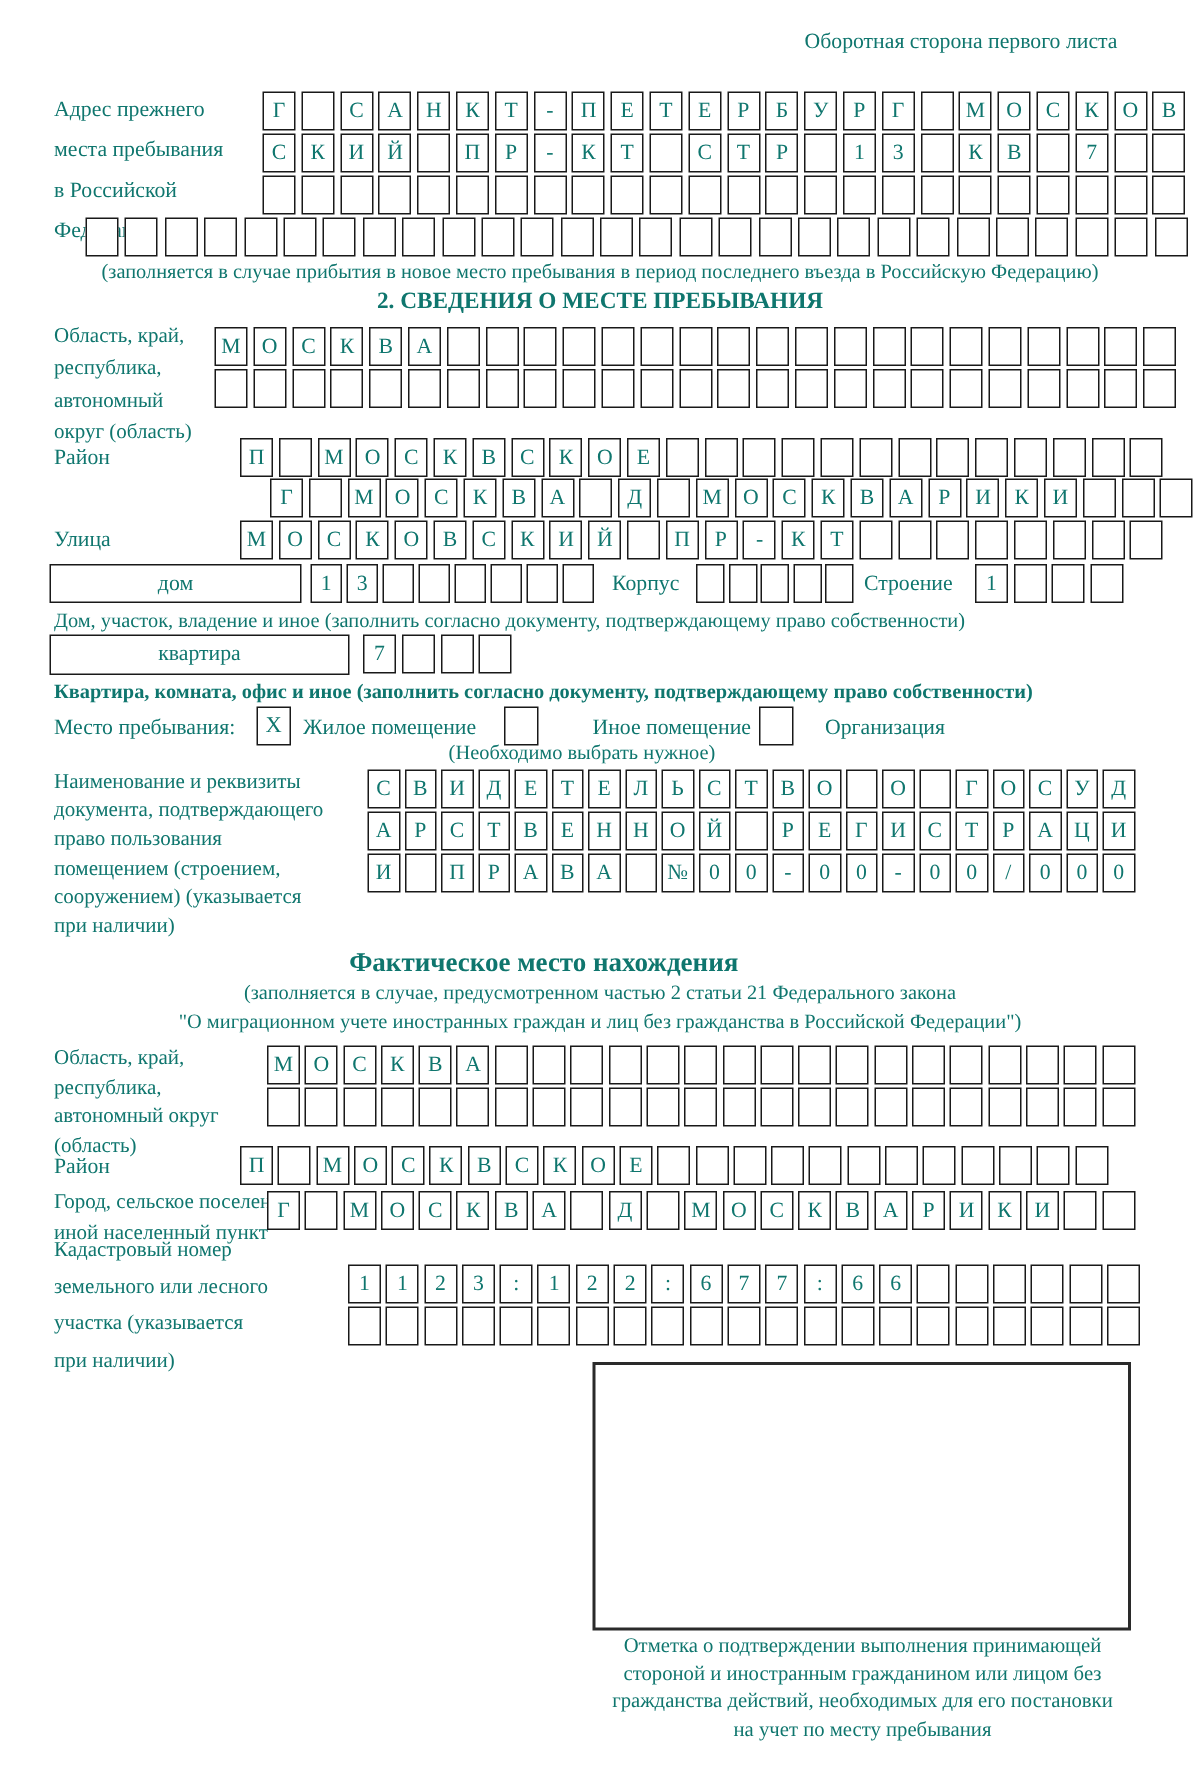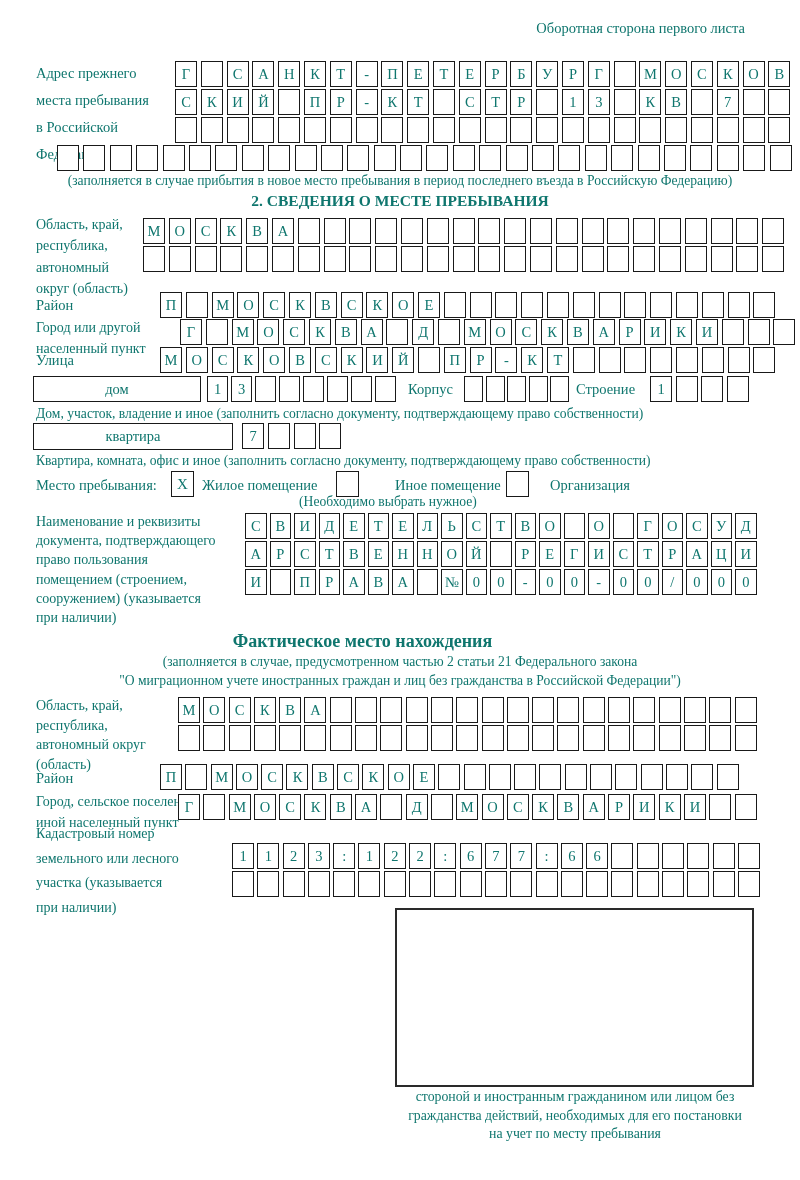--- a/index.html
+++ b/index.html
@@ -233,24 +233,20 @@
       <span class="cell"></span>
       <span class="cell"></span>
       <span class="cell"></span>
       <span class="cell"></span>
       <span class="cell"></span>
       <span class="cell"></span>
       <span class="cell"></span>
       <span class="cell"></span>
     </div>
 
-  <div class="lines" style="left:36px;top:317px;line-height:21px;font-size:14px;">
-      <div class="ln">Город или другой</div>
-      <div class="ln">населенный пункт</div>
-    </div>
   <div class="cellrow" style="left:180px;top:319px;">
       <span class="cell">Г</span>
       <span class="cell"></span>
       <span class="cell">М</span>
       <span class="cell">О</span>
       <span class="cell">С</span>
       <span class="cell">К</span>
       <span class="cell">В</span>
       <span class="cell">А</span>
       <span class="cell"></span>
@@ -327,21 +323,21 @@
     </div>
   <div class="note" style="left:36px;top:406px;">Дом, участок, владение и иное (заполнить согласно документу, подтверждающему право собственности)</div>
 
   <div class="bigbox" style="left:33px;top:423px;width:200px;height:27px;">квартира</div>
   <div class="cellrow" style="left:242px;top:423px;">
       <span class="cell">7</span>
       <span class="cell"></span>
       <span class="cell"></span>
       <span class="cell"></span>
     </div>
-  <div class="note" style="left:36px;top:453px;">Квартира, комната, офис и иное (заполнить согласно документу, подтверждающему право собственности)</div>
+  <div class="note" style="left:36px;top:453px;font-weight:bold;">Квартира, комната, офис и иное (заполнить согласно документу, подтверждающему право собственности)</div>
 
   <div class="lbl" style="left:36px;top:474px;">Место пребывания:</div>
   <div class="chk" style="left:171px;top:471px;">X</div>
   <div class="lbl" style="left:202px;top:474px;">Жилое помещение</div>
   <div class="chk" style="left:336px;top:471px;"></div>
   <div class="lbl" style="left:395px;top:474px;">Иное помещение</div>
   <div class="chk" style="left:506px;top:471px;"></div>
   <div class="lbl" style="left:550px;top:474px;">Организация</div>
   <div class="note center" style="left:188px;top:494px;width:400px;">(Необходимо выбрать нужное)</div>
 
@@ -591,18 +587,19 @@
       <span class="cell"></span>
       <span class="cell"></span>
       <span class="cell"></span>
       <span class="cell"></span>
       <span class="cell"></span>
       <span class="cell"></span>
     </div>
 
   <div class="stamp" style="left:395px;top:908px;width:355px;height:175px;"></div>
   <div class="lines center" style="left:360px;top:1088px;width:430px;line-height:18.5px;font-size:13.8px;">
+      <div class="ln">Отметка о подтверждении выполнения принимающей</div>
       <div class="ln">стороной и иностранным гражданином или лицом без</div>
       <div class="ln">гражданства действий, необходимых для его постановки</div>
       <div class="ln">на учет по месту пребывания</div>
     </div>
 
 </div>
 
 </body></html>

